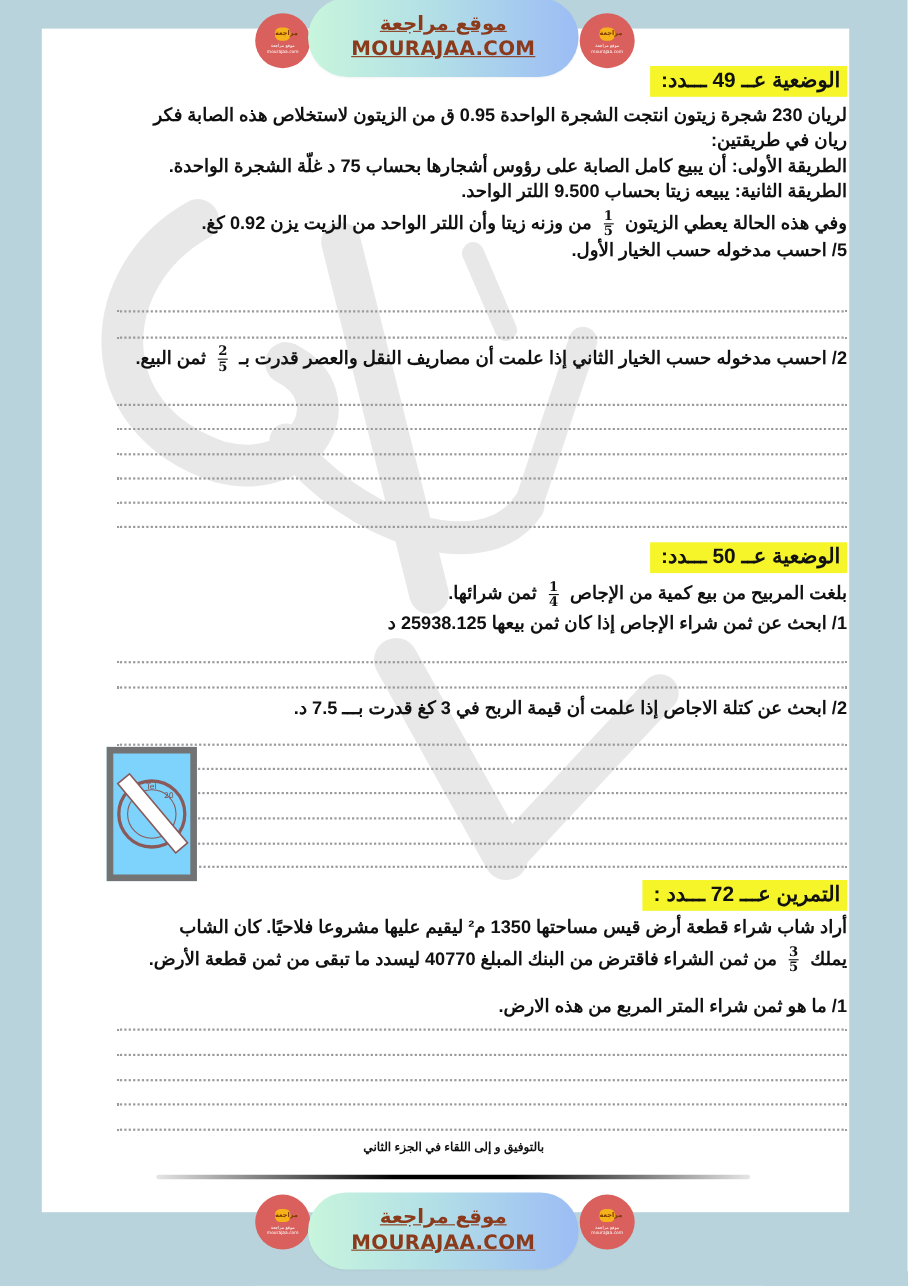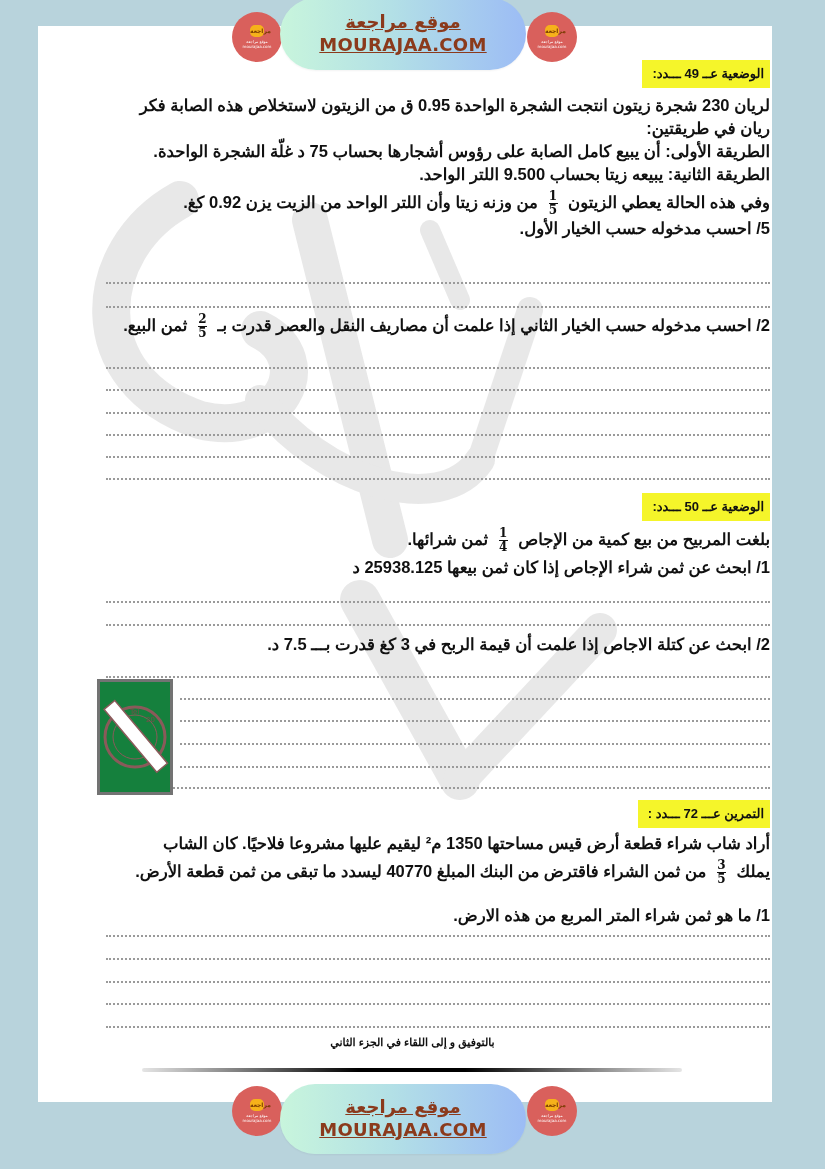--- a/index.html
+++ b/index.html
@@ -41,35 +41,35 @@
     width:14px; height:12px; border-radius:5px; background:#f6b21a; margin-bottom:2px;
     font-size:6px; color:#7a3b00; text-align:center; line-height:12px; font-weight:bold;
   }
   .badge .txt { font-size:4px; color:#fff; line-height:5px; text-align:center; }
   .content {
     position:absolute; left:58px; top:58px; width:712px; direction:rtl;
     font-family:"Liberation Sans", sans-serif; color:#111; font-weight:bold;
   }
   .hdr {
     display:inline-block; background:#f5f52a; padding:1px 6px 1px 10px;
-    font-size:13px; line-height:26px;
+    font-size:19px; line-height:26px;
   }
   .line { font-size:16.5px; line-height:23px; white-space:nowrap; }
   .frac {
     display:inline-flex; flex-direction:column; align-items:center; vertical-align:middle;
     font-family:"DejaVu Serif", serif; font-size:12px; line-height:13px; margin:0 6px;
   }
   .frac .bar { width:9px; border-top:1.5px solid #111; }
   .dots {
     position:absolute; left:106px; width:664px; height:0;
     border-top:2px dotted #9a9a9a;
   }
   .stamp {
     position:absolute; left:97px; top:679px; width:70px; height:110px;
-    border:3px solid #737373; background:#15803d;
+    border:6px solid #737373; background:#7dd3fc;
   }
   .closing {
     position:absolute; left:0; width:825px; top:1036px; text-align:center;
     font-family:"Liberation Sans", sans-serif; font-weight:bold; font-size:11px; direction:rtl; color:#111;
   }
   .rule {
     position:absolute; left:142px; top:1068px; width:540px; height:4px;
     background:linear-gradient(90deg, rgba(0,0,0,0.1), #000 40%, #000 60%, rgba(0,0,0,0.1));
     border-radius:2px;
   }

